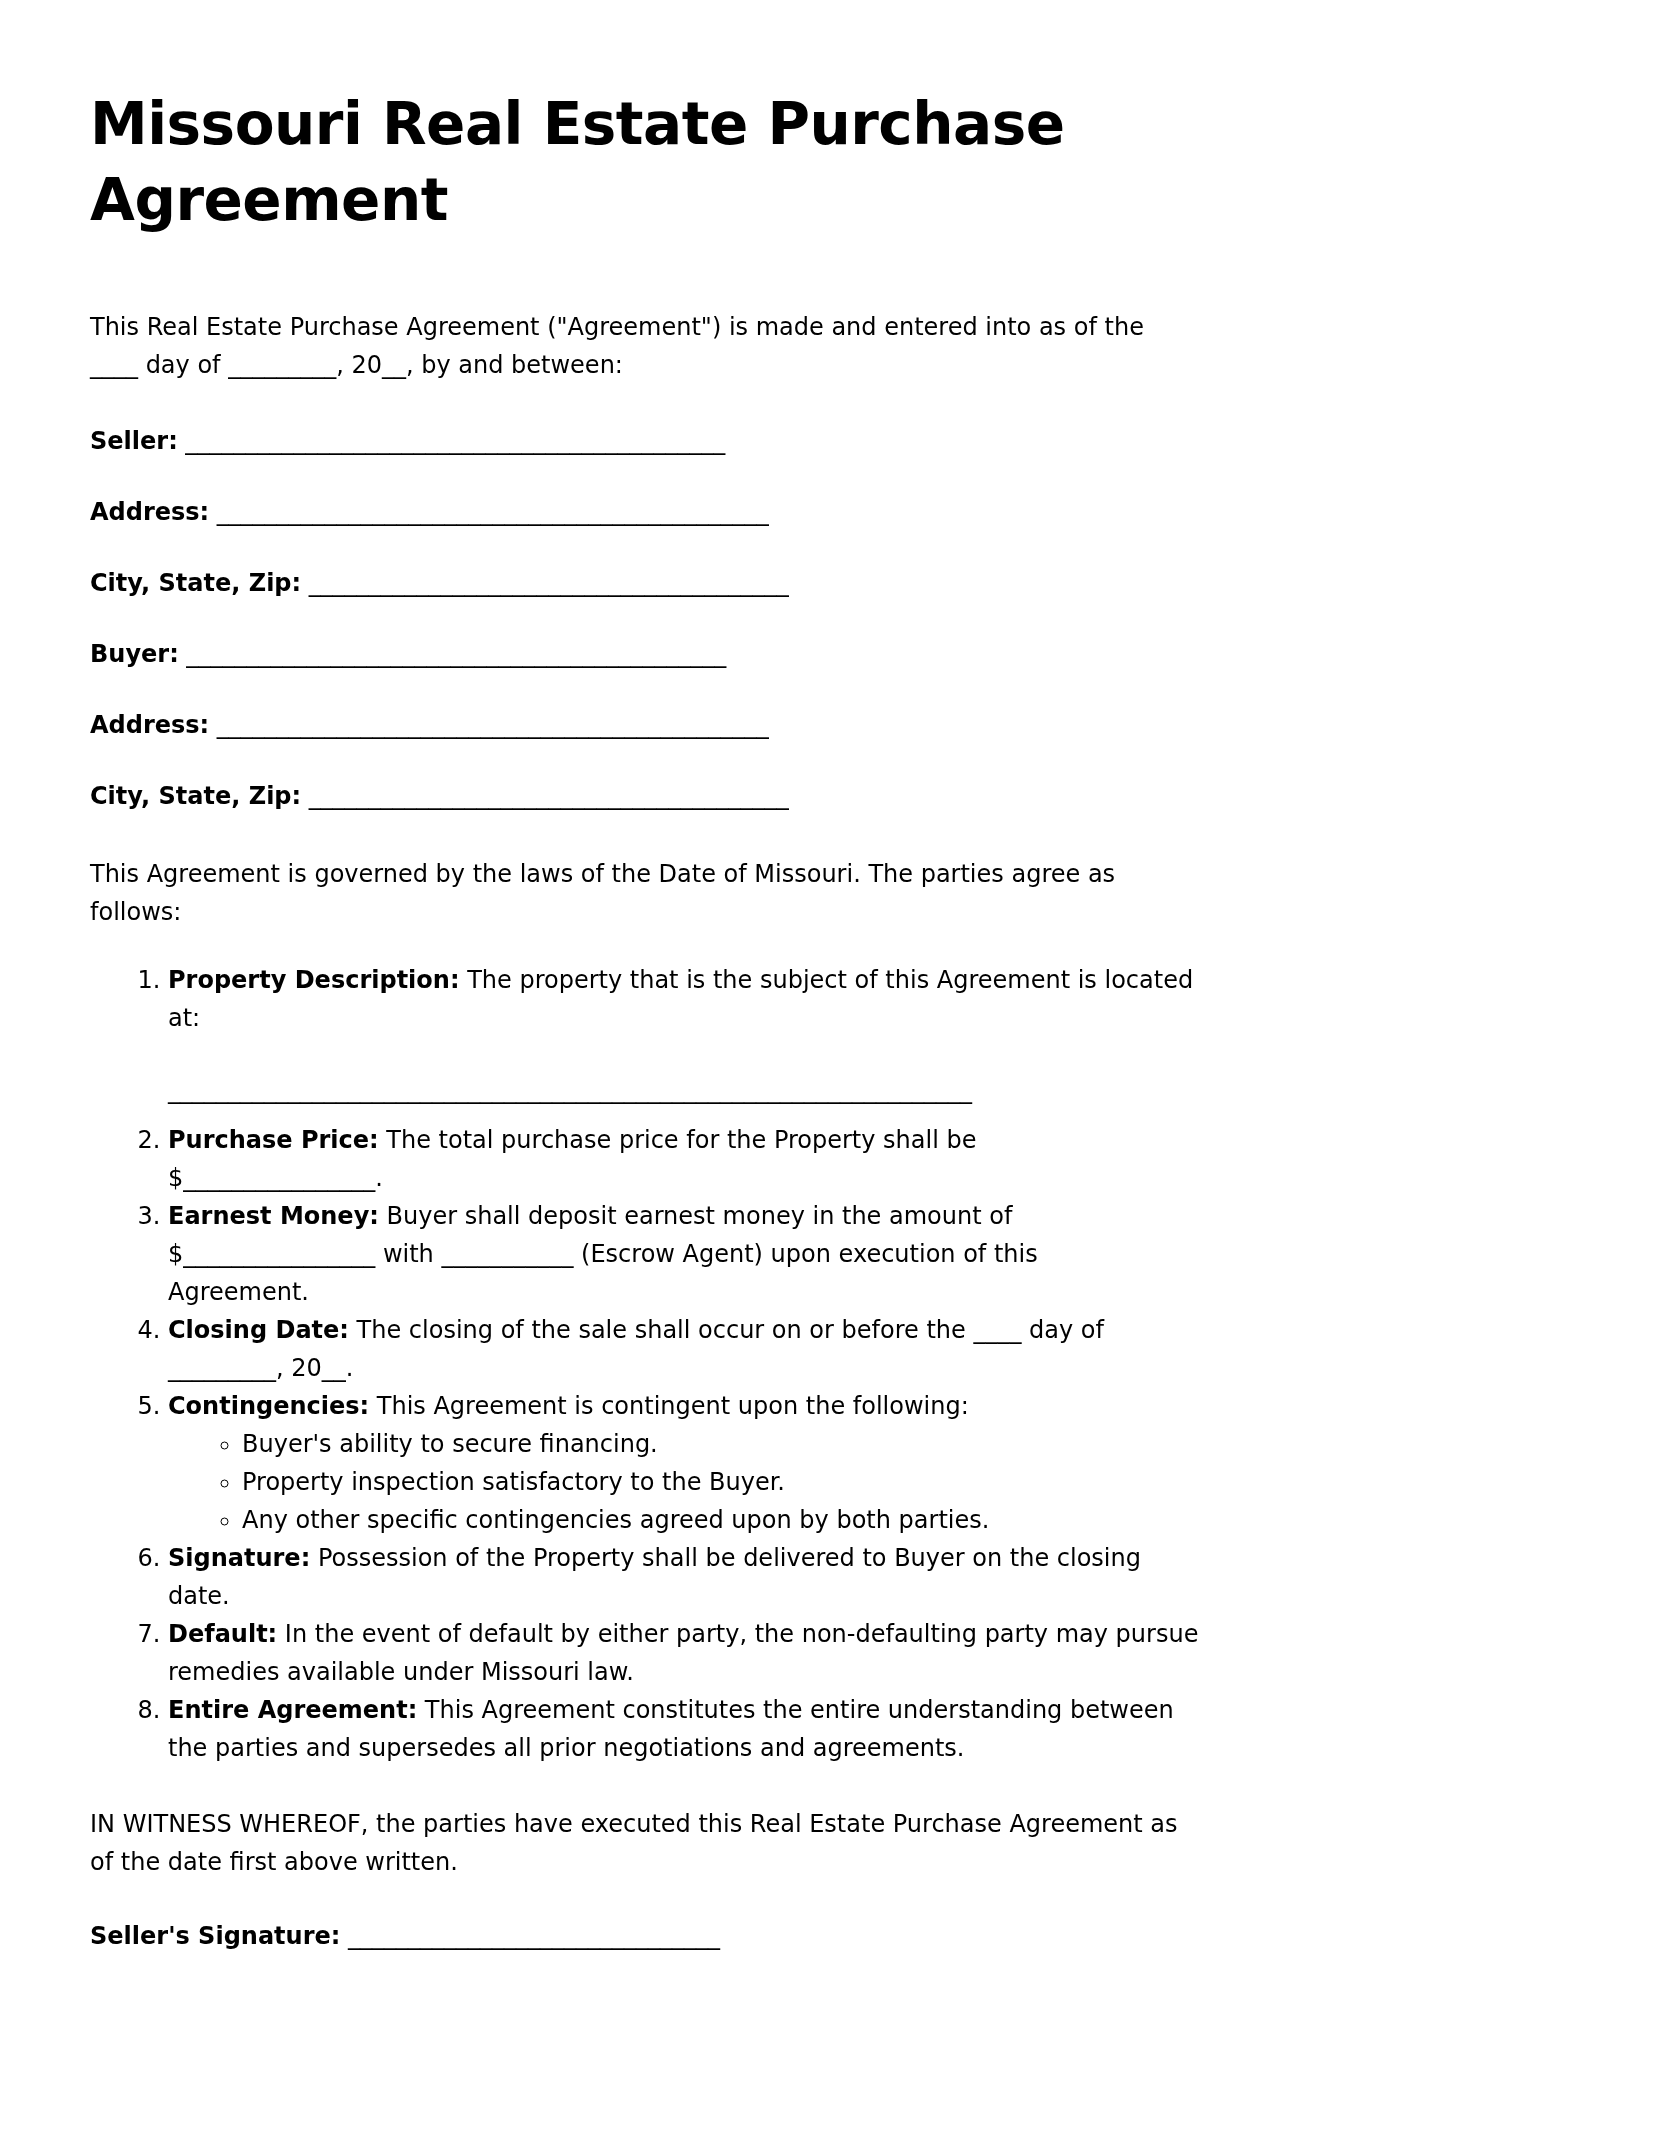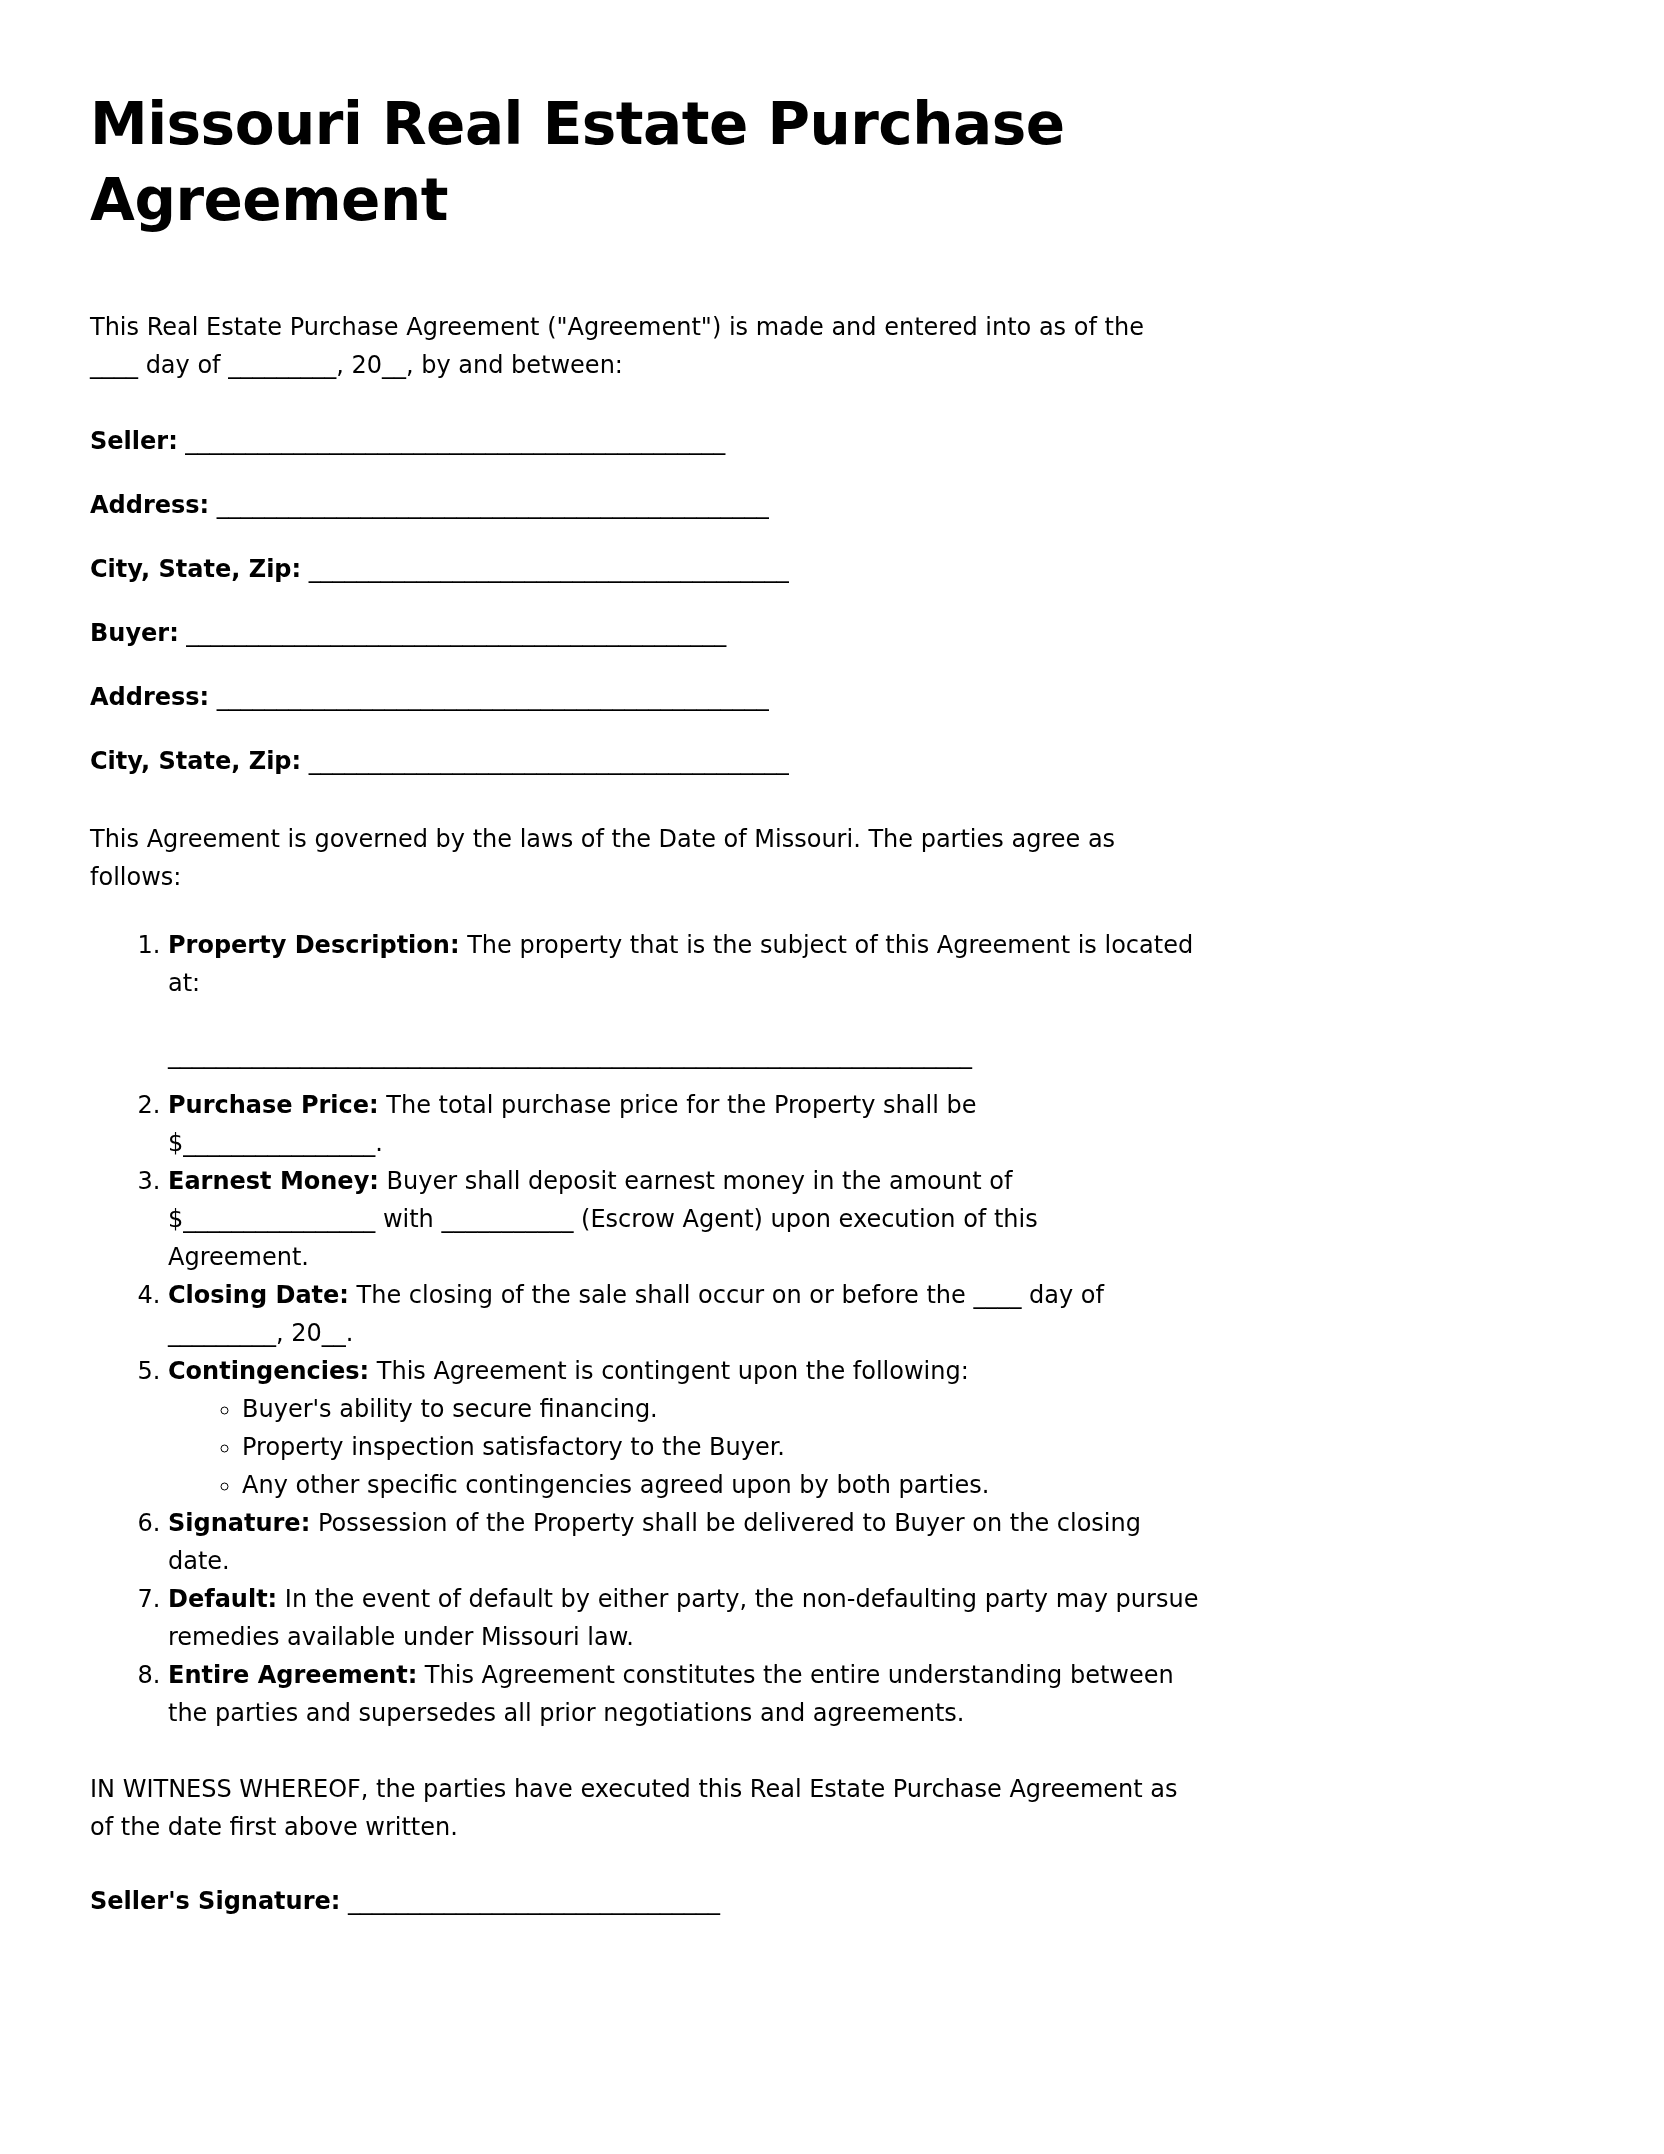--- a/index.html
+++ b/index.html
@@ -19,21 +19,21 @@
   h1.title {
     margin: 0;
     padding-top: 86px;
     font-size: 58px;
     line-height: 76px;
     font-weight: bold;
     white-space: pre-line;
     letter-spacing: -0.5px;
   }
   .intro { margin: 70px 0 38px; white-space: pre-line; }
-  .field { margin: 26px 0; }
+  .field { margin: 33px 0; }
   .field b { font-weight: bold; }
   .governed { margin: 40px 0 0; white-space: pre-line; }
   ol.terms { margin: 30px 0 0; padding-left: 78px; }
   ol.terms > li { margin: 0; padding: 0; }
   .itext { white-space: pre-line; }
   .rules { margin: 0 0 12px 0; }
   .rule { position: relative; white-space: nowrap; }
   .rule-a { margin-top: 54px; }
   .rule-b { margin-top: 34px; }
   .watermark {

